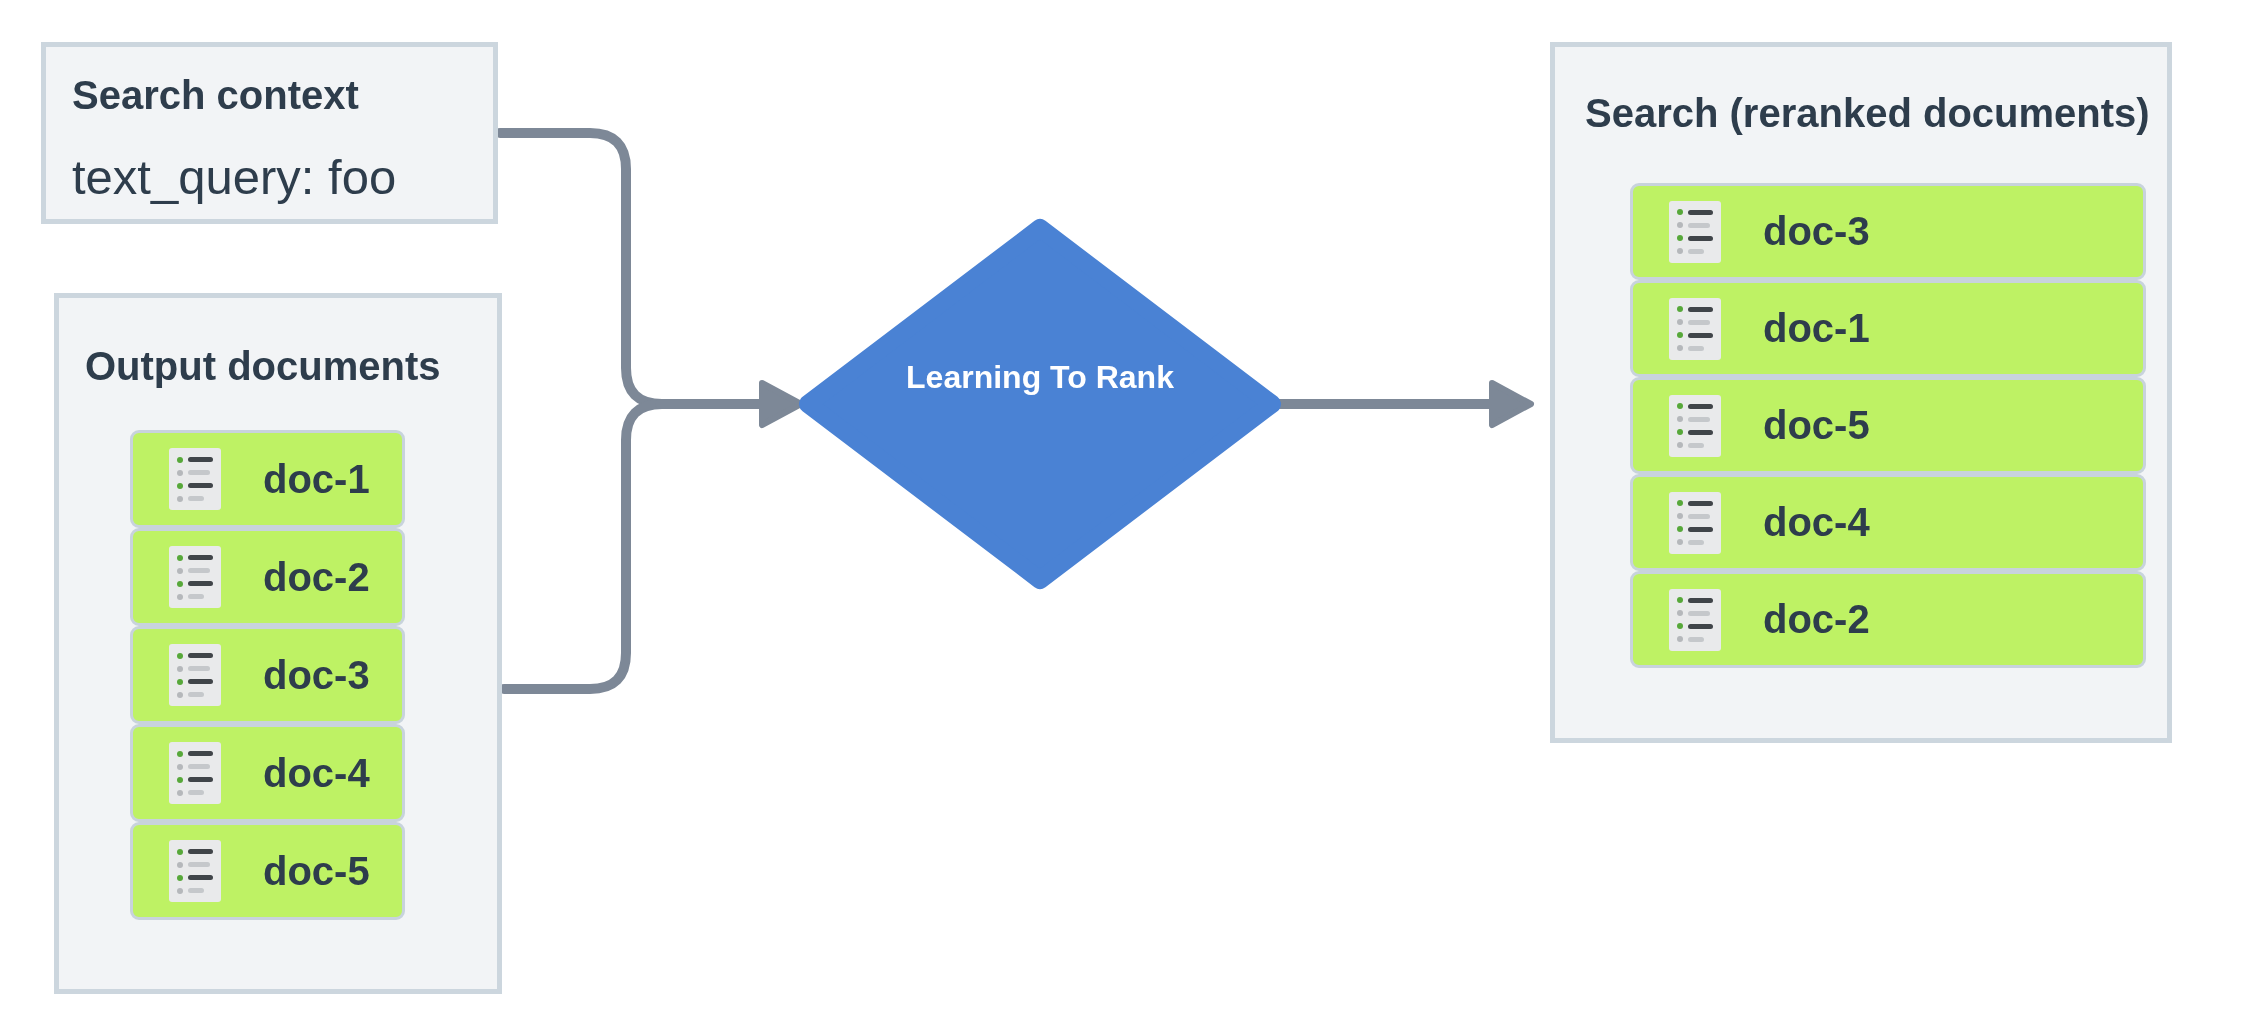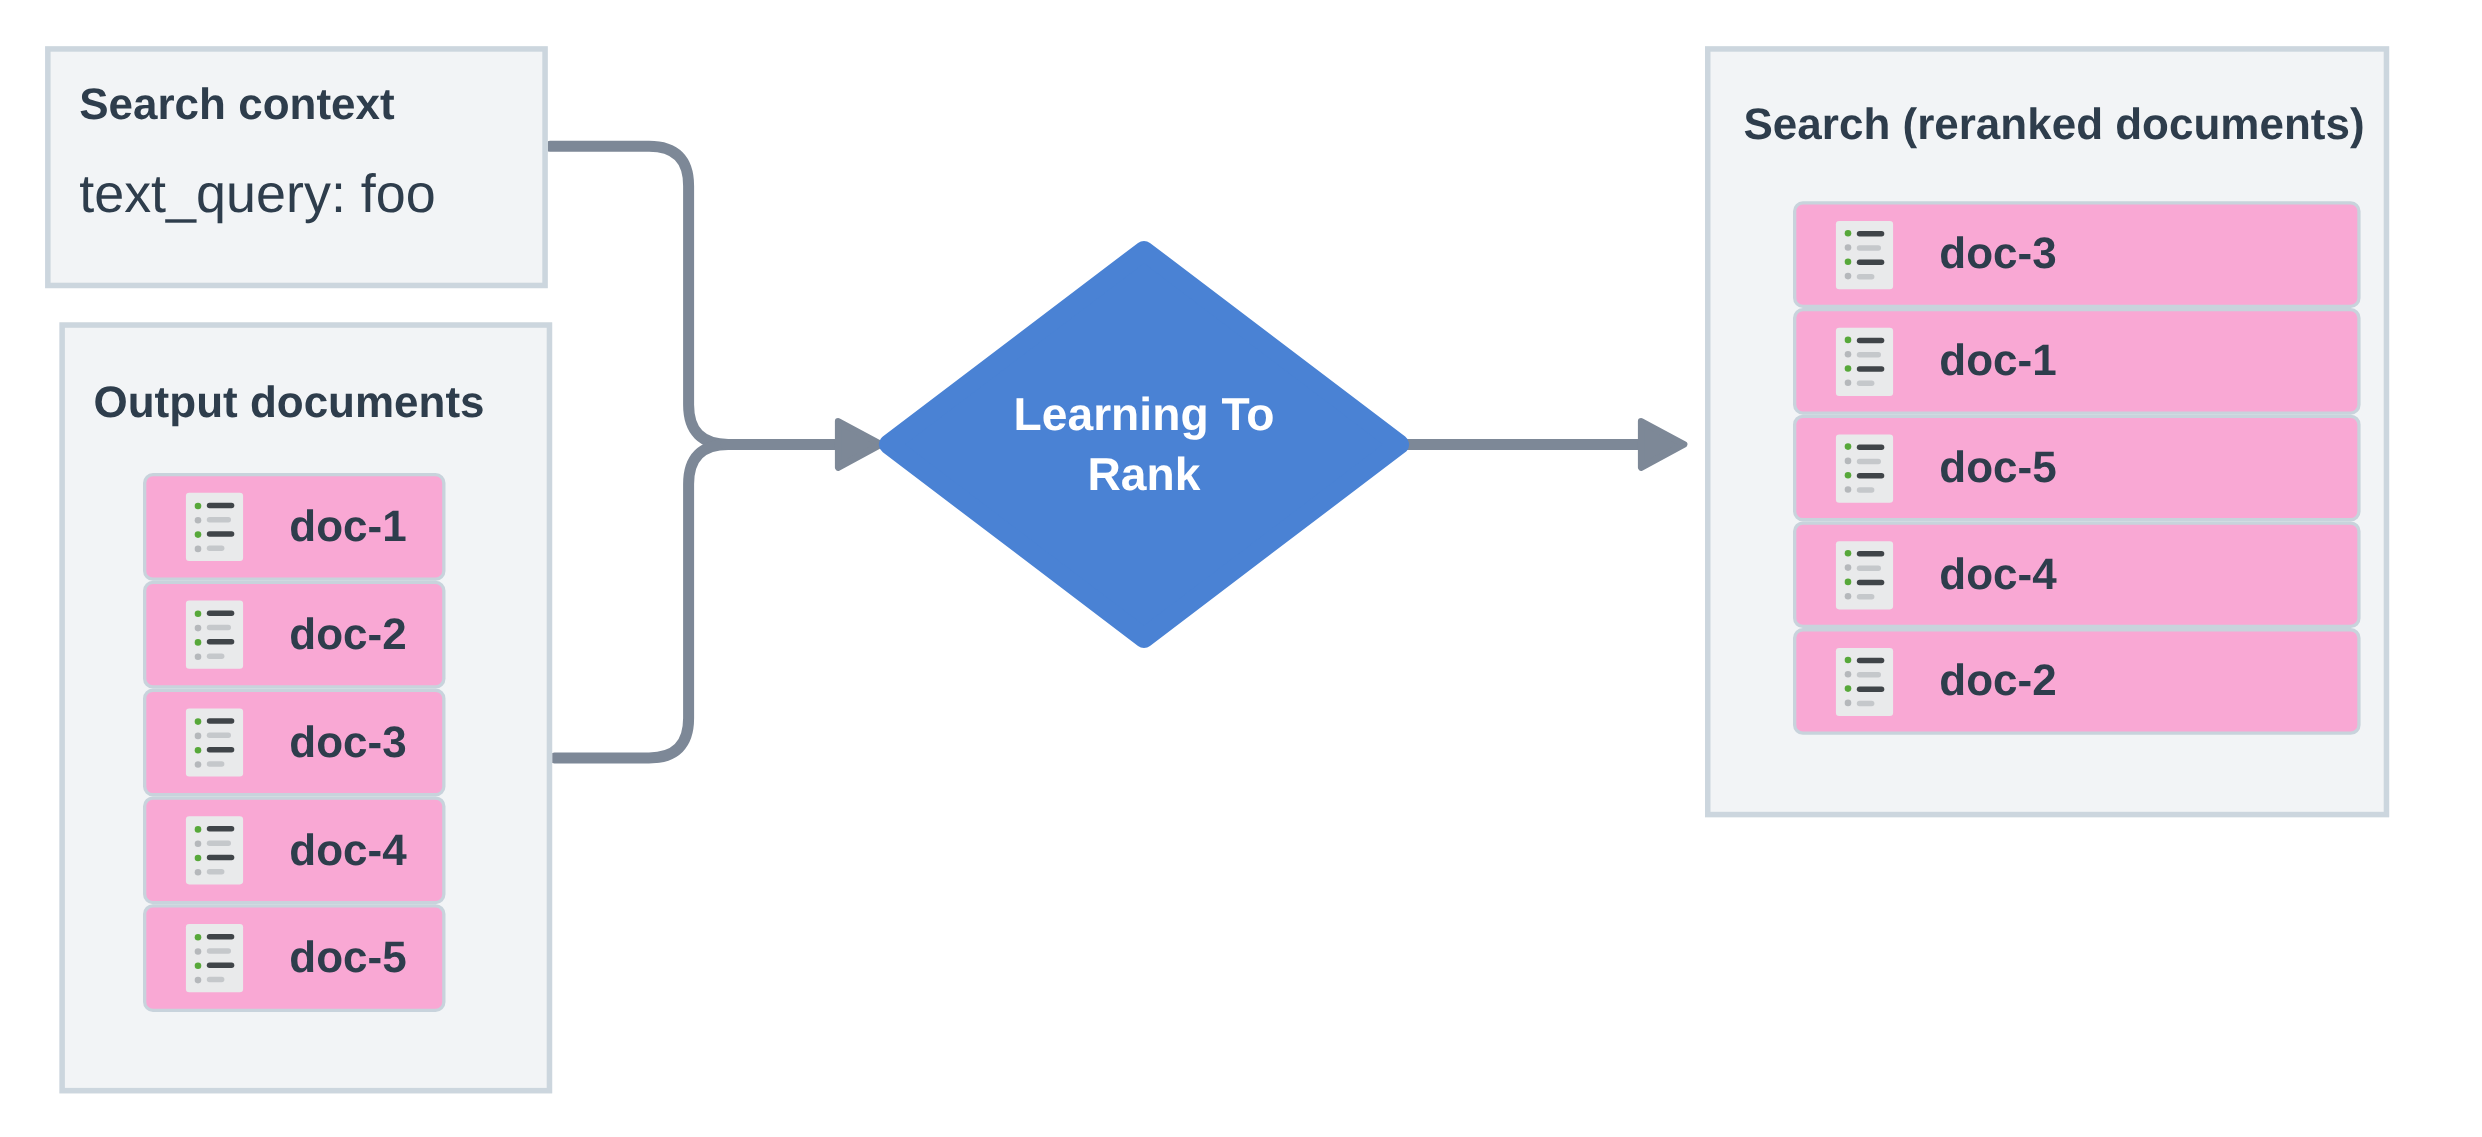--- a/index.html
+++ b/index.html
@@ -17,40 +17,40 @@
     background:#f2f4f6;
     border:5px solid #ccd6de;
     box-sizing:border-box;
   }
   .panel-title{
     font-weight:700;
     font-size:40px;
     line-height:48px;
     white-space:nowrap;
   }
-  #search-panel{left:41px;top:42px;width:457px;height:220px;padding:24px 12px 0 26px;}
+  #search-panel{left:41px;top:42px;width:457px;height:182px;padding:24px 12px 0 26px;}
   #search-panel .query-line{
     margin-top:34px;
     font-size:49px;
     line-height:48px;
     font-weight:400;
     white-space:nowrap;
   }
   #input-panel{left:54px;top:293px;width:448px;height:701px;padding:44px 0 0 26px;}
   #output-panel{left:1550px;top:42px;width:622px;height:701px;padding:42px 0 0 30px;}
 
   .cards{position:absolute;}
   #input-cards{left:130px;top:430px;width:275px;}
   #output-cards{left:1630px;top:183px;width:516px;}
   .doc-card{
     box-sizing:border-box;
     height:98px;
     border:3px solid #c8d3dc;
     border-radius:9px;
-    background:#f9a8d4;
+    background:#bef264;
     display:flex;
     align-items:center;
     padding-left:36px;
     gap:42px;
   }
   #output-cards .doc-card{height:97px;}
   .doc-label{
     font-weight:700;
     font-size:40px;
     white-space:nowrap;
@@ -77,21 +77,21 @@
   .bar.w1{width:30px;}
   .bar.w2{width:22px;}
   .bar.w3{width:16px;}
 
   #ltr-label{
     position:absolute;
     left:880px;top:350px;width:320px;
     text-align:center;
     color:#ffffff;
     font-weight:700;
-    font-size:42px;
+    font-size:32px;
     line-height:54px;
   }
 </style>
 </head>
 <body>
 
 <div class="stage">
 
   <svg class="svg-layer" viewBox="0 0 2256 1034" xmlns="http://www.w3.org/2000/svg">
     <path d="M 500 133 H 590 Q 626 133 626 169 V 368 Q 626 404 662 404" fill="none" stroke="#7d8897" stroke-width="10" stroke-linecap="round"></path>

